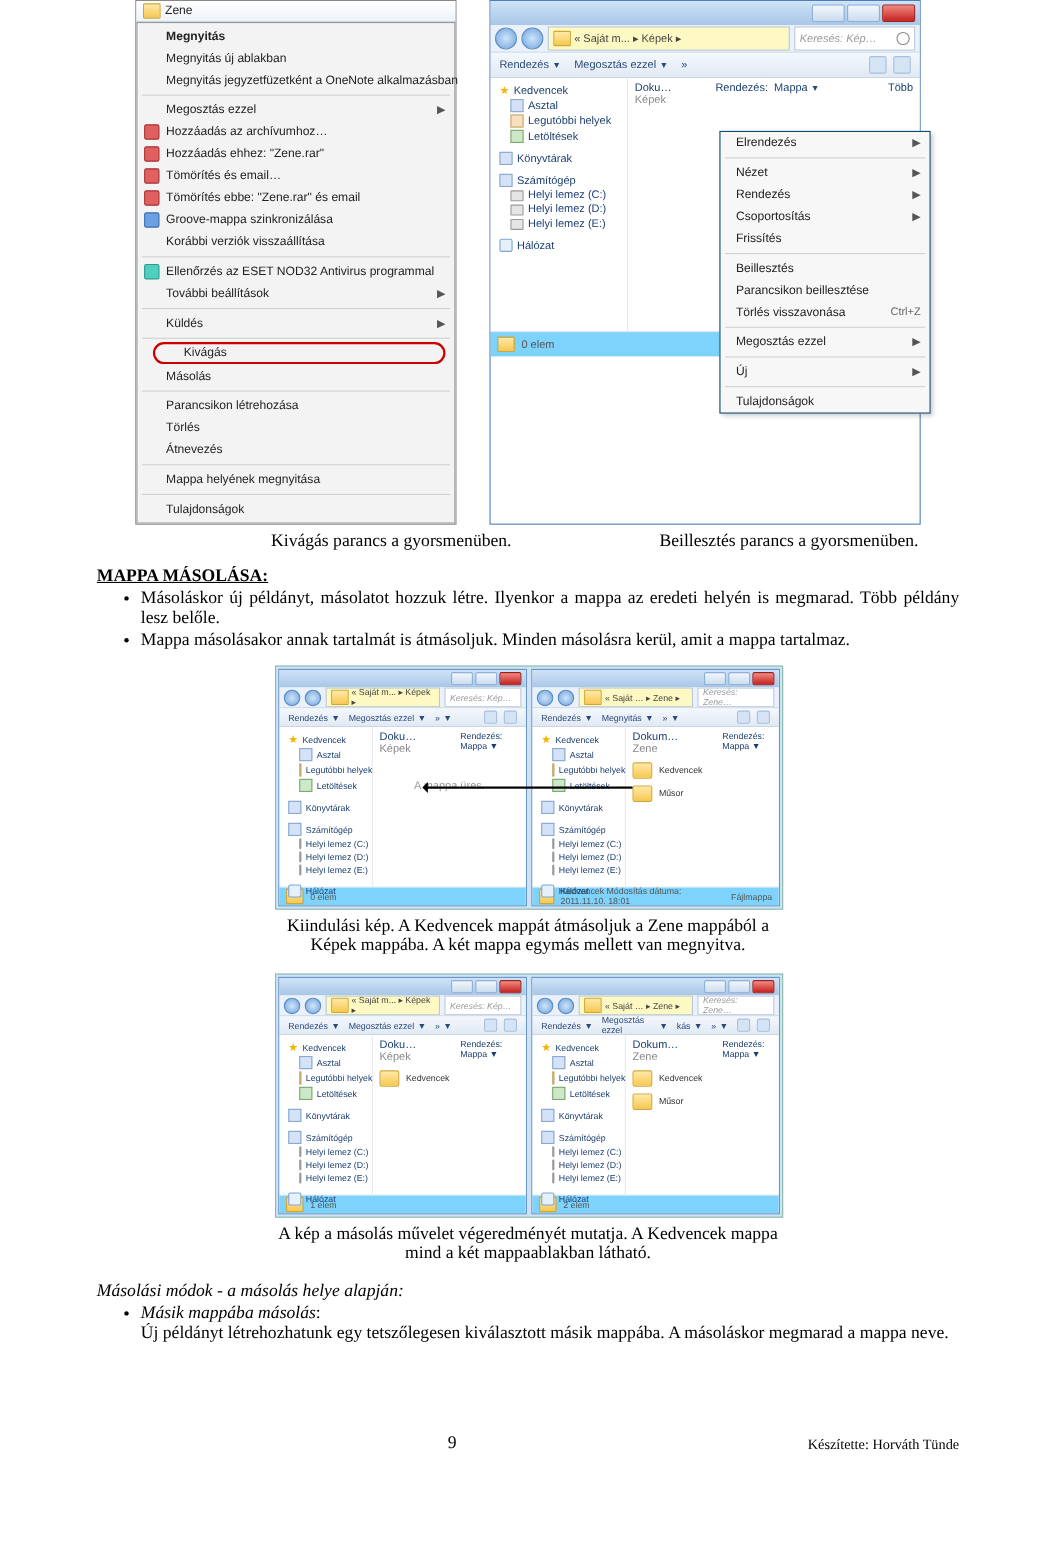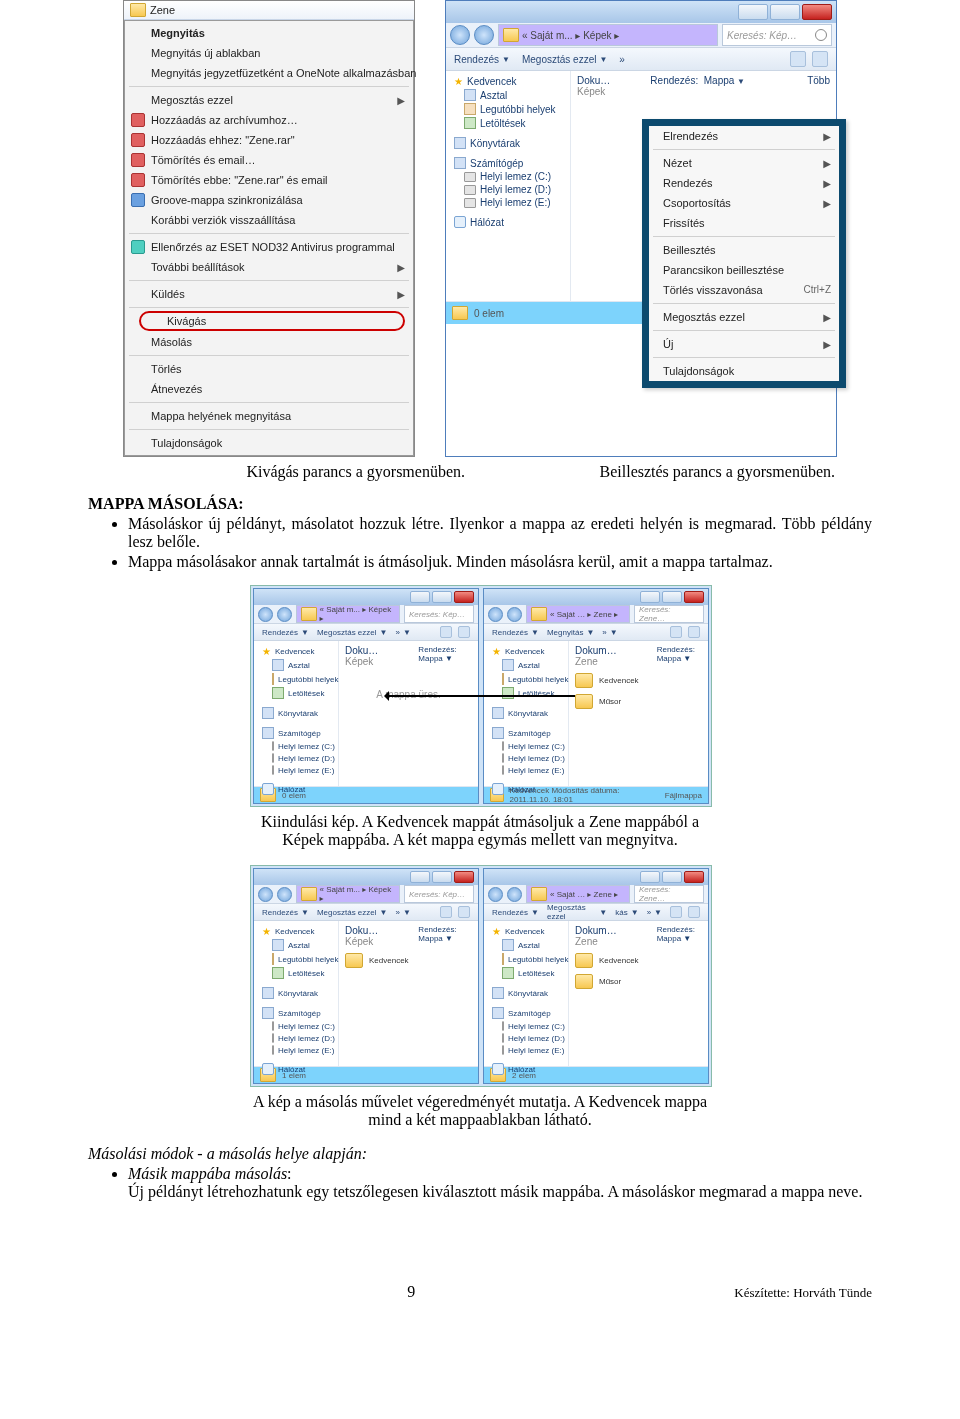--- a/index.html
+++ b/index.html
@@ -95,21 +95,21 @@
     height: 24px; background: #eaf1fa;
     display: flex; align-items: center; gap: 4px; padding: 0 4px;
     border-bottom: 1px solid #cbd6e4;
   }
   .navcircle {
     width: 18px; height: 18px; border-radius: 50%;
     background: radial-gradient(#cfe4fb,#6fa3da);
     border: 1px solid #5a8cc4;
   }
   .addrbar {
-    flex: 1; height: 18px; background: #c4b5fd; border: 1px solid #b9c8db;
+    flex: 1; height: 18px; background: #fef9c3; border: 1px solid #b9c8db;
     font-size: 10px; padding: 1px 4px; color: #444;
     display:flex; align-items:center; gap:3px;
     overflow: hidden;
   }
   .searchbar {
     width: 100px; height: 18px; background: #fff; border: 1px solid #b9c8db;
     font-size: 10px; padding: 1px 4px; color: #999; font-style: italic;
     display:flex; align-items:center; position:relative;
   }
   .searchbar .mag {
@@ -159,32 +159,32 @@
   .win-status {
     height: 22px; background: #7dd3fc; border-top: 1px solid #e0e7f1;
     display:flex; align-items:center; gap:6px; padding:0 6px;
     font-size:10px; color:#555;
   }
 
   
   .float-ctx {
     position: absolute; right: -10px; top: 48px;
     width: 190px;
-    background: #f7f7f7; border: 7px solid #0c4a6e;
+    background: #f7f7f7; border: 1px solid #0c4a6e;
     box-shadow: 2px 2px 4px rgba(0,0,0,.2);
     z-index: 5;
   }
   .float-ctx .ctx-item { padding-left: 14px; }
   .float-ctx .shortcut { position:absolute; right:8px; color:#666; font-size:10px;}
 
   
   .cap-row { display:flex; gap:30px; justify-content:center; }
   .cap { text-align:right; font-size:16px; width: 340px; }
 
-  .heading-u { font-weight: bold; margin-top: 14px; font-size: 16px;}
+  .heading-u { text-decoration: underline; font-weight: bold; margin-top: 14px; font-size: 16px;}
 
   .bullets { margin: 2px 0 14px 0; padding-left: 40px; }
   .bullets li { margin: 2px 0; text-align: justify; }
 
   
   .dbl-fig {
     margin: 4px auto 6px auto;
     width: 460px;
     display: flex;
     border: 1px solid #8ba;
@@ -266,20 +266,21 @@
           <div class="ctx-item"><span>Korábbi verziók visszaállítása</span></div>
           <div class="ctx-sep"></div>
           <div class="ctx-item"><span class="ic ic-teal"></span><span>Ellenőrzés az ESET NOD32 Antivirus programmal</span></div>
           <div class="ctx-item"><span>További beállítások</span><span class="arrow">▶</span></div>
           <div class="ctx-sep"></div>
           <div class="ctx-item"><span>Küldés</span><span class="arrow">▶</span></div>
           <div class="ctx-sep"></div>
           <div class="ctx-item circled"><span>Kivágás</span></div>
           <div class="ctx-item"><span>Másolás</span></div>
           <div class="ctx-sep"></div>
+          <div class="ctx-item"><span>Parancsikon létrehozása</span></div>
           <div class="ctx-item"><span>Törlés</span></div>
           <div class="ctx-item"><span>Átnevezés</span></div>
           <div class="ctx-sep"></div>
           <div class="ctx-item"><span>Mappa helyének megnyitása</span></div>
           <div class="ctx-sep"></div>
           <div class="ctx-item"><span>Tulajdonságok</span></div>
         </div>
     </div>
 
     <div class="panel panel-right winframe" style="position:relative;">

